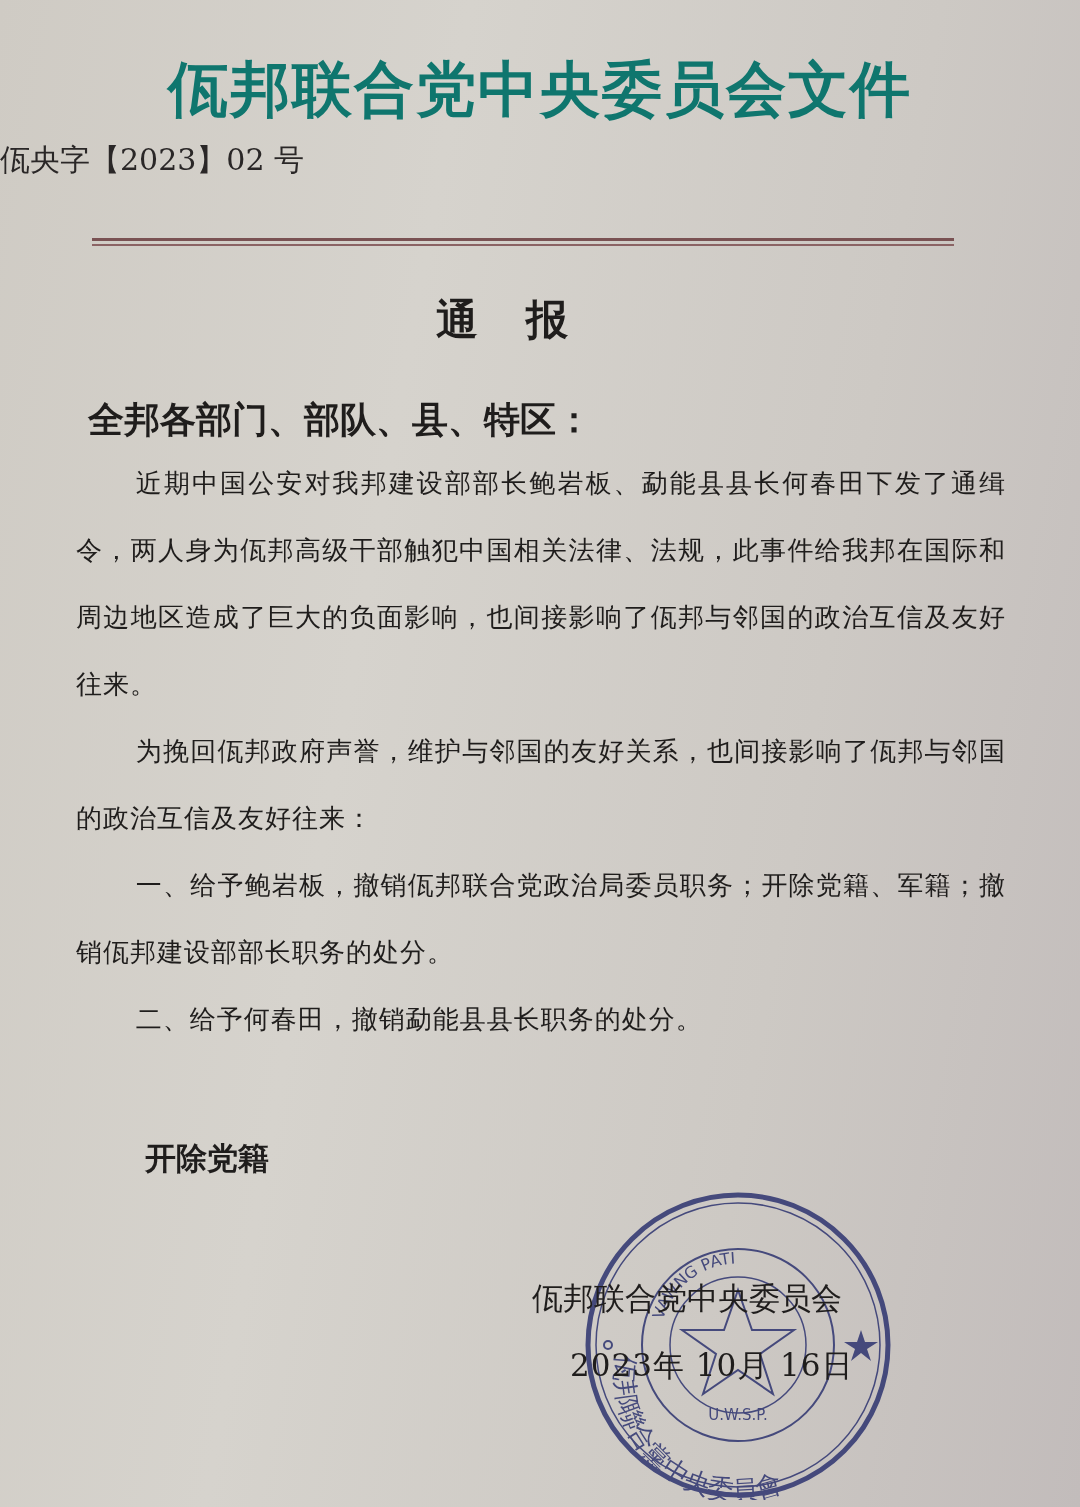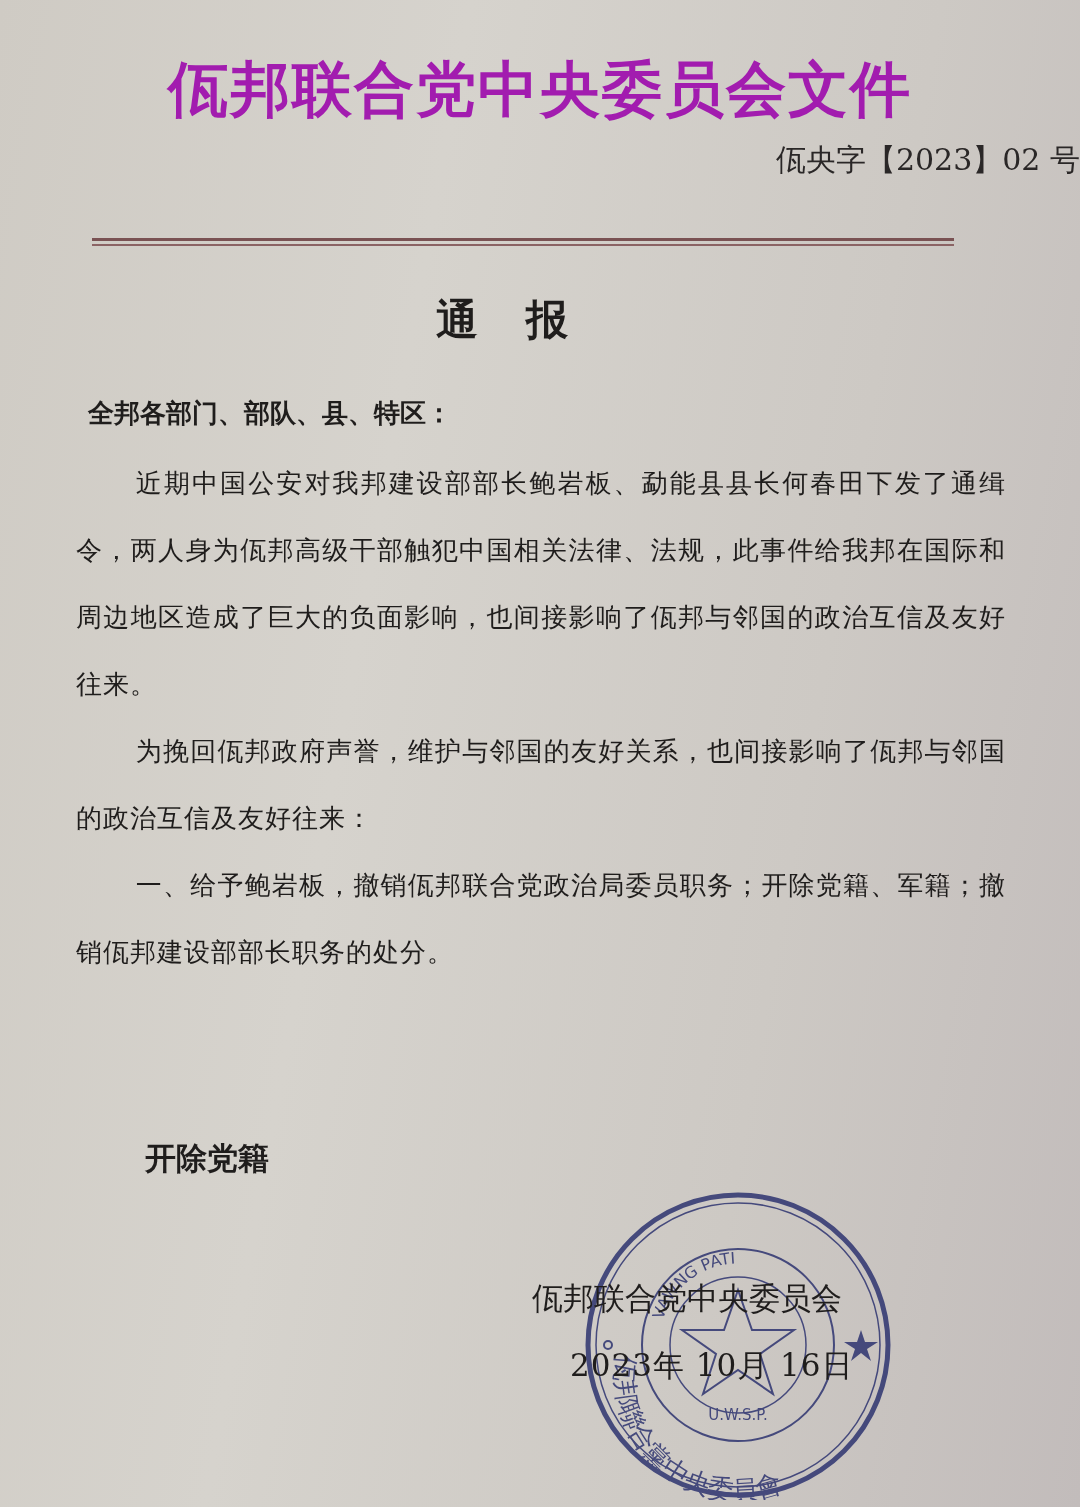--- a/index.html
+++ b/index.html
@@ -7,38 +7,38 @@
     width: 1080px; height: 1507px; overflow: hidden;
     background: linear-gradient(100deg, #cfcbc4 0%, #d6d3cd 35%, #cdc9c4 70%, #c2bcbb 100%);
     font-family: "DejaVu Serif", "Liberation Serif", serif;
     color: #1f1d1c;
     position: relative;
   }
   .page { position: absolute; left: 0; top: 0; width: 1080px; height: 1507px; }
   .masthead {
     position: absolute; left: 0; width: 1080px; top: 50px; text-align: center;
     font-family: "DejaVu Sans", "Liberation Sans", sans-serif;
-    font-size: 60px; font-weight: bold; color: #a21caf; letter-spacing: 2px;
+    font-size: 60px; font-weight: bold; color: #0f766e; letter-spacing: 2px;
   }
   .docno {
-    position: absolute; left: 0; width: 1080px; top: 140px; text-align: right;
+    position: absolute; left: 0; width: 1080px; top: 140px; text-align: left;
     font-size: 30px; color: #2a2727;
   }
   .rule { position: absolute; left: 92px; width: 862px; top: 238px; }
   .rule .l1 { height: 3px; background: #7a5253; }
   .rule .l2 { height: 2px; background: #8b6364; margin-top: 3px; }
   .title {
     position: absolute; left: 0; width: 1012px; top: 292px; text-align: center;
     font-family: "DejaVu Sans", "Liberation Sans", sans-serif;
     font-size: 42px; font-weight: bold; letter-spacing: 48px; padding-left: 40px; box-sizing: border-box;
   }
   .addressee {
     position: absolute; left: 88px; top: 396px;
     font-family: "DejaVu Sans", "Liberation Sans", sans-serif;
-    font-size: 26px; font-weight: bold;
+    font-size: 36px; font-weight: bold;
   }
   .body {
     position: absolute; left: 76px; top: 450px; width: 930px;
     font-size: 26px; line-height: 67px; letter-spacing: 1px;
   }
   .para { margin: 0; text-indent: 2.3em; text-align: justify; }
   .closing {
     position: absolute; left: 145px; top: 1138px;
     font-family: "DejaVu Sans", "Liberation Sans", sans-serif;
     font-size: 31px; font-weight: bold;
@@ -61,20 +61,21 @@
     <div class="l1"></div>
     <div class="l2"></div>
   </div>
   <div class="title">通报</div>
   <div class="addressee">全邦各部门、部队、县、特区：</div>
 
   <div class="body">
     <p class="para">近期中国公安对我邦建设部部长鲍岩板、勐能县县长何春田下发了通缉令，两人身为佤邦高级干部触犯中国相关法律、法规，此事件给我邦在国际和周边地区造成了巨大的负面影响，也间接影响了佤邦与邻国的政治互信及友好往来。</p>
     <p class="para">为挽回佤邦政府声誉，维护与邻国的友好关系，也间接影响了佤邦与邻国的政治互信及友好往来：</p>
     <p class="para">一、给予鲍岩板，撤销佤邦联合党政治局委员职务；开除党籍、军籍；撤销佤邦建设部部长职务的处分。</p>
+    <p class="para">二、给予何春田，撤销勐能县县长职务的处分。</p>
   </div>
 
   <div class="closing">开除党籍</div>
 
   <svg class="seal" viewBox="0 0 320 320">
     <defs>
       <path id="outerArc" d="M 40 175 A 122 122 0 1 0 280 175"></path>
       <path id="innerArc" d="M 85 140 A 78 78 0 0 1 235 140"></path>
     </defs>
     <circle cx="160" cy="165" r="150" fill="none" stroke="#2e3470" stroke-width="5"></circle>

